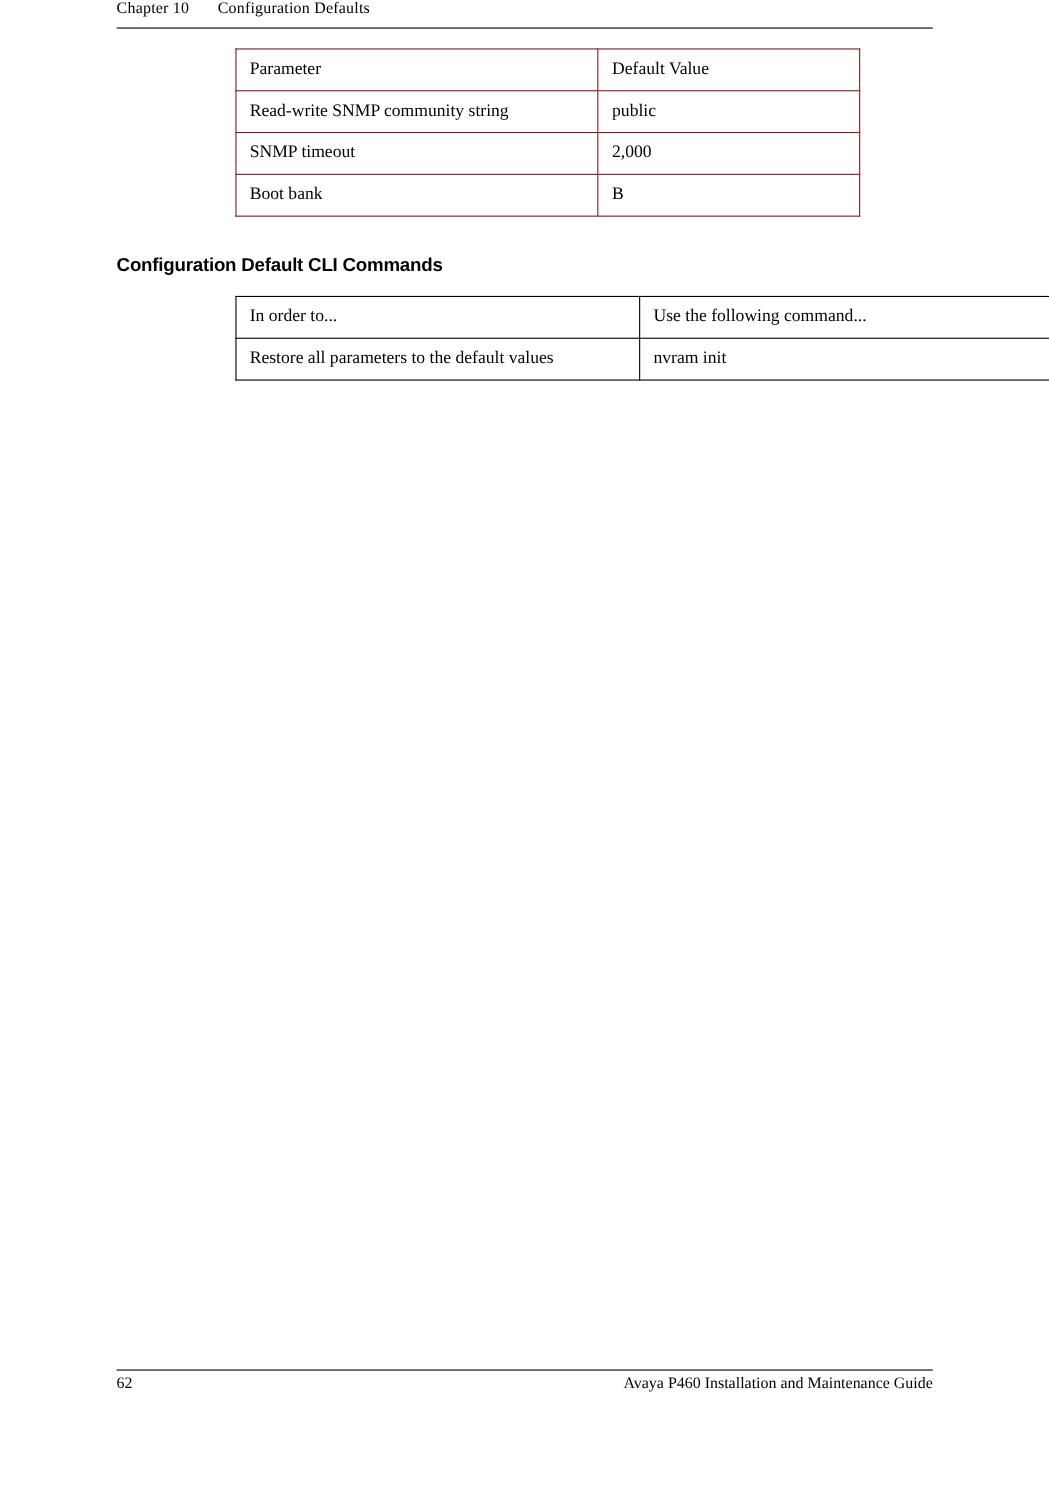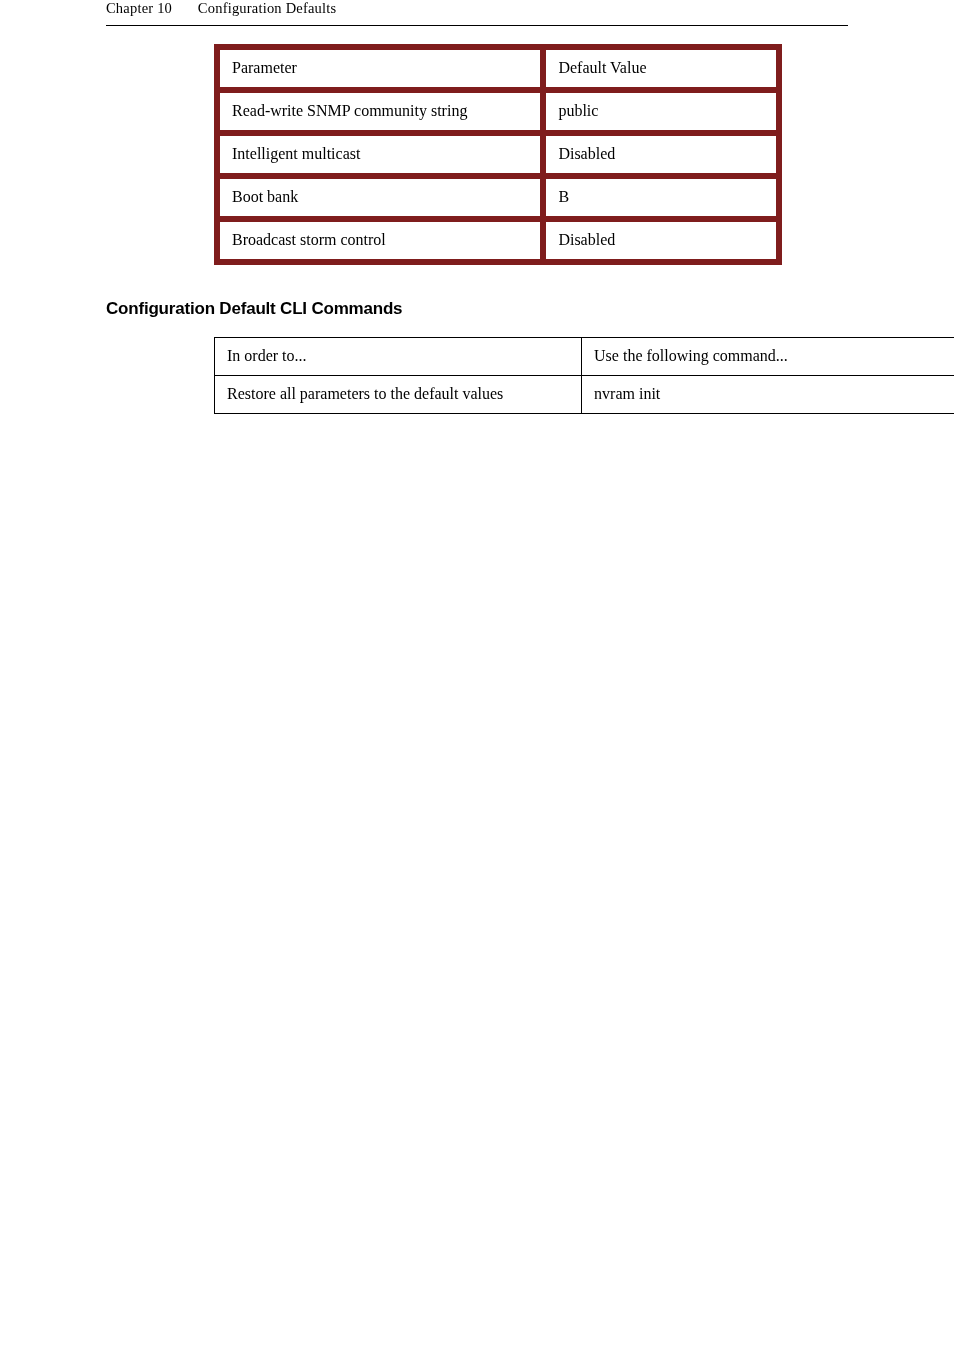--- a/index.html
+++ b/index.html
@@ -47,21 +47,21 @@
   }
   .table-caption .gap {
     display: inline-block;
     width: 24px;
   }
   table.params {
     border-collapse: collapse;
     width: 568px;
   }
   table.params th, table.params td {
-    border: 6px solid #7f1d1d;
+    border: 1px solid #7f1d1d;
     padding: 9px 12px 10px 12px;
     text-align: left;
     font-weight: normal;
     font-size: 16px;
     vertical-align: top;
   }
   table.params colgroup col.c1 { width: 330px; }
   table.params colgroup col.c2 { width: 238px; }
   .section-heading {
     font-family: "Helvetica Neue", Helvetica, Arial, sans-serif;
@@ -125,30 +125,26 @@
       <tbody>
         <tr>
           <td>Parameter</td>
           <td>Default Value</td>
         </tr>
         <tr>
           <td>Read-write SNMP community string</td>
           <td>public</td>
         </tr>
         <tr>
-          <td>Intelligent multicast</td>
-          <td>Disabled</td>
+          <td>SNMP timeout</td>
+          <td>2,000</td>
         </tr>
         <tr>
           <td>Boot bank</td>
           <td>B</td>
-        </tr>
-        <tr>
-          <td>Broadcast storm control</td>
-          <td>Disabled</td>
         </tr>
       </tbody>
     </table>
 
   </div>
 
   <div class="section-heading">Configuration Default CLI Commands</div>
 
   <div class="content-block" style="margin-top:0;">
     <table class="cmds">
@@ -162,14 +158,21 @@
           <td>Use the following command...</td>
         </tr>
         <tr>
           <td>Restore all parameters to the default values</td>
           <td>nvram init</td>
         </tr>
       </tbody>
     </table>
   </div>
 
+  <div class="footer">
+    <hr class="foot-rule">
+    <div class="footer-row">
+      <span>62</span>
+      <span>Avaya P460 Installation and Maintenance Guide</span>
+    </div>
+  </div>
 
 </div>
 
 </body></html>

